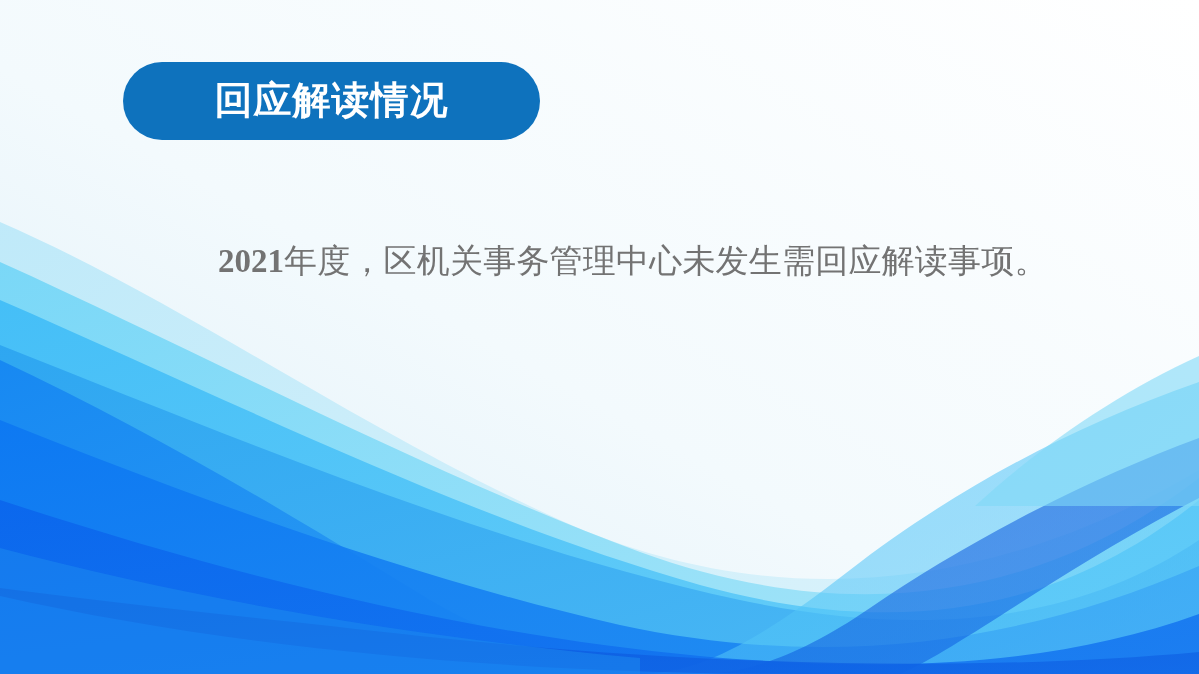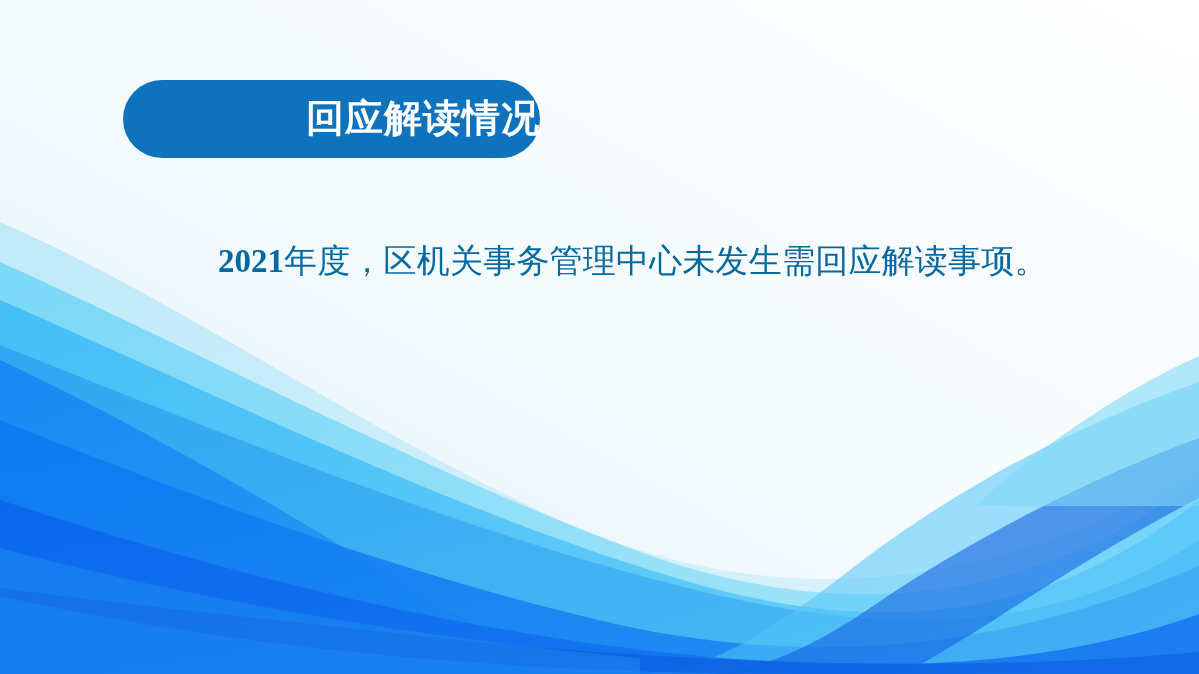--- a/index.html
+++ b/index.html
@@ -28,28 +28,28 @@
     width: 1199px;
     height: 674px;
     display: block;
     z-index: 0;
   }
 
   
   #title-badge {
     position: absolute;
     left: 123px;
-    top: 80px;
+    top: 62px;
     width: 417px;
     height: 78px;
     border-radius: 39px;
     z-index: 5;
     display: flex;
     align-items: center;
-    justify-content: flex-end;
+    justify-content: center;
     box-sizing: border-box;
     padding-bottom: 2px;
   }
   #title-badge-label {
     font-family: "DejaVu Sans", "Liberation Sans", sans-serif;
     font-weight: bold;
     font-size: 38px;
     line-height: 1;
     letter-spacing: 1px;
     color: #ffffff;
@@ -156,15 +156,15 @@
 
     <path d="M0,548 C180,596 400,636 640,658 L640,674 L0,674 Z" fill="#1E90F0" opacity="0.45"></path>
 
     <path d="M1199,356 C1120,392 1040,446 975,506 L1199,506 Z" fill="#7FD8F7" opacity="0.6"></path>
   </svg>
 
   <div id="title-badge" style="background-color:#0E72BD;">
     <span id="title-badge-label" style="color: rgb(255, 255, 255);">回应解读情况</span>
   </div>
 
-  <p id="body-paragraph" style="color: #0369a1;"><span class="numeral">2021</span><span>年度，区机关事务管理中心未发生需回应解读事项。</span></p>
+  <p id="body-paragraph" style="color: #737373;"><span class="numeral">2021</span><span>年度，区机关事务管理中心未发生需回应解读事项。</span></p>
 
 </div>
 
 </body></html>

